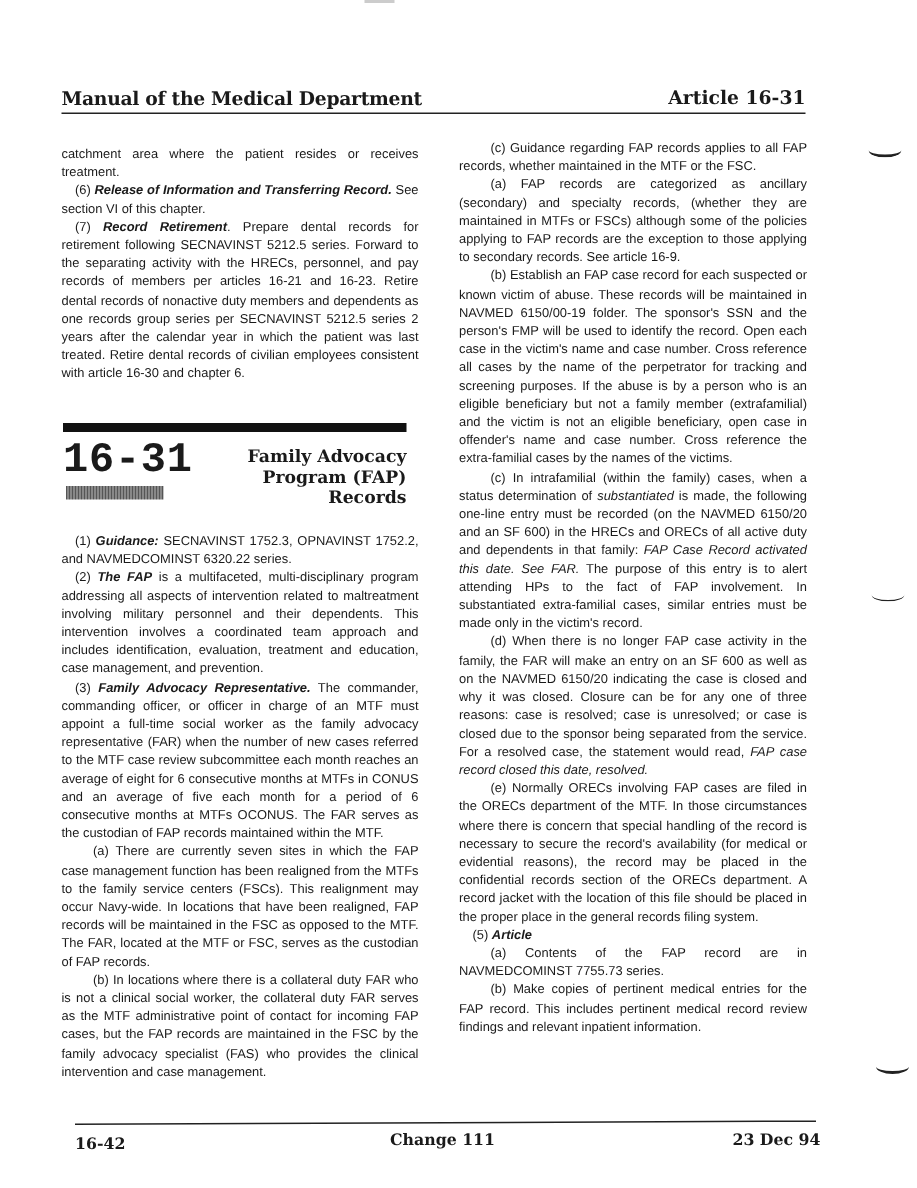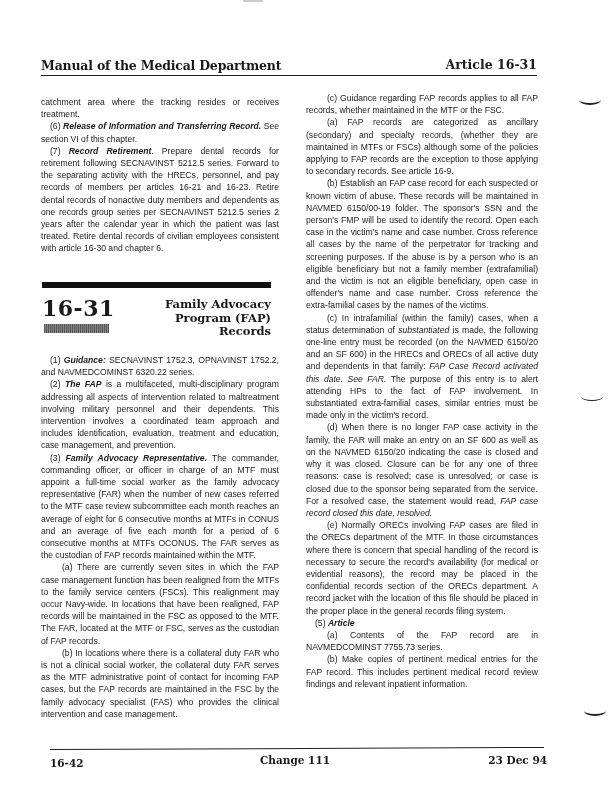--- a/index.html
+++ b/index.html
@@ -14,21 +14,21 @@
   .col { position: absolute; top: 96px; font-size: 8.6px; line-height: 12.2px; text-align: justify; }
   .col.left { left: 41px; width: 238px; }
   .col.right { left: 306px; width: 232px; top: 92px; }
   .col p { margin: 0; }
   .ind1 { text-indent: 9px; }
   .ind2 { text-indent: 21px; }
   .col b i, .bi { font-weight: bold; font-style: italic; }
   .it { font-style: italic; }
 
   .section-rule { position: absolute; left: 42px; top: 282px; width: 229px; height: 6px; background: #111; }
-  .section-num { position: absolute; left: 42px; top: 297px; font-size: 22px; line-height: 22px; letter-spacing: 0.5px; }
+  .section-num { position: absolute; left: 42px; top: 297px; font-size: 28px; line-height: 22px; letter-spacing: 0.5px; font-family: Liberation Mono, monospace; }
   .section-bar { position: absolute; left: 44px; top: 324px; width: 65px; height: 9px; background: repeating-linear-gradient(90deg, #555 0 1px, #888 1px 2px); }
   .section-title { position: absolute; left: 140px; top: 298px; width: 131px; text-align: right; font-size: 11.5px; line-height: 13.5px; }
 
   .footer { position: absolute; left: 50px; top: 748px; width: 494px; height: 0; border-top: 1.5px solid #222; transform: rotate(-0.25deg); }
   .footer-text { position: absolute; top: 754px; font-size: 10.5px; }
   .f-left { left: 50px; top: 757px; }
   .f-center { left: 260px; }
   .f-right { right: 64px; }
 
   .mark { position: absolute; width: 22px; height: 8px; border-bottom: 2px solid #222; border-radius: 0 0 50% 50%; }
@@ -45,21 +45,21 @@
 <div class="header">
   <span class="left serif-bold">Manual of the Medical Department</span>
   <span class="right serif-bold">Article 16-31</span>
 </div>
 
 <div class="mark m1"></div>
 <div class="mark m2"></div>
 <div class="mark m3"></div>
 
 <div class="col left sans">
-  <p>catchment area where the tracking resides or receives treatment.</p>
+  <p>catchment area where the patient resides or receives treatment.</p>
   <p class="ind1"><span>(6) </span><span class="bi">Release of Information and Transferring Record.</span><span> See section VI of this chapter.</span></p>
   <p class="ind1"><span>(7) </span><span class="bi">Record Retirement</span><span>. Prepare dental records for retirement following SECNAVINST 5212.5 series. Forward to the separating activity with the HRECs, personnel, and pay records of members per articles 16-21 and 16-23. Retire dental records of nonactive duty members and dependents as one records group series per SECNAVINST 5212.5 series 2 years after the calendar year in which the patient was last treated. Retire dental records of civilian employees consistent with article 16-30 and chapter 6.</span></p>
 </div>
 
 <div class="section-rule"></div>
 <div class="section-num serif-bold">16-31</div>
 <div class="section-bar"></div>
 <div class="section-title serif-bold">
   <div>Family Advocacy</div>
   <div>Program (FAP)</div>

